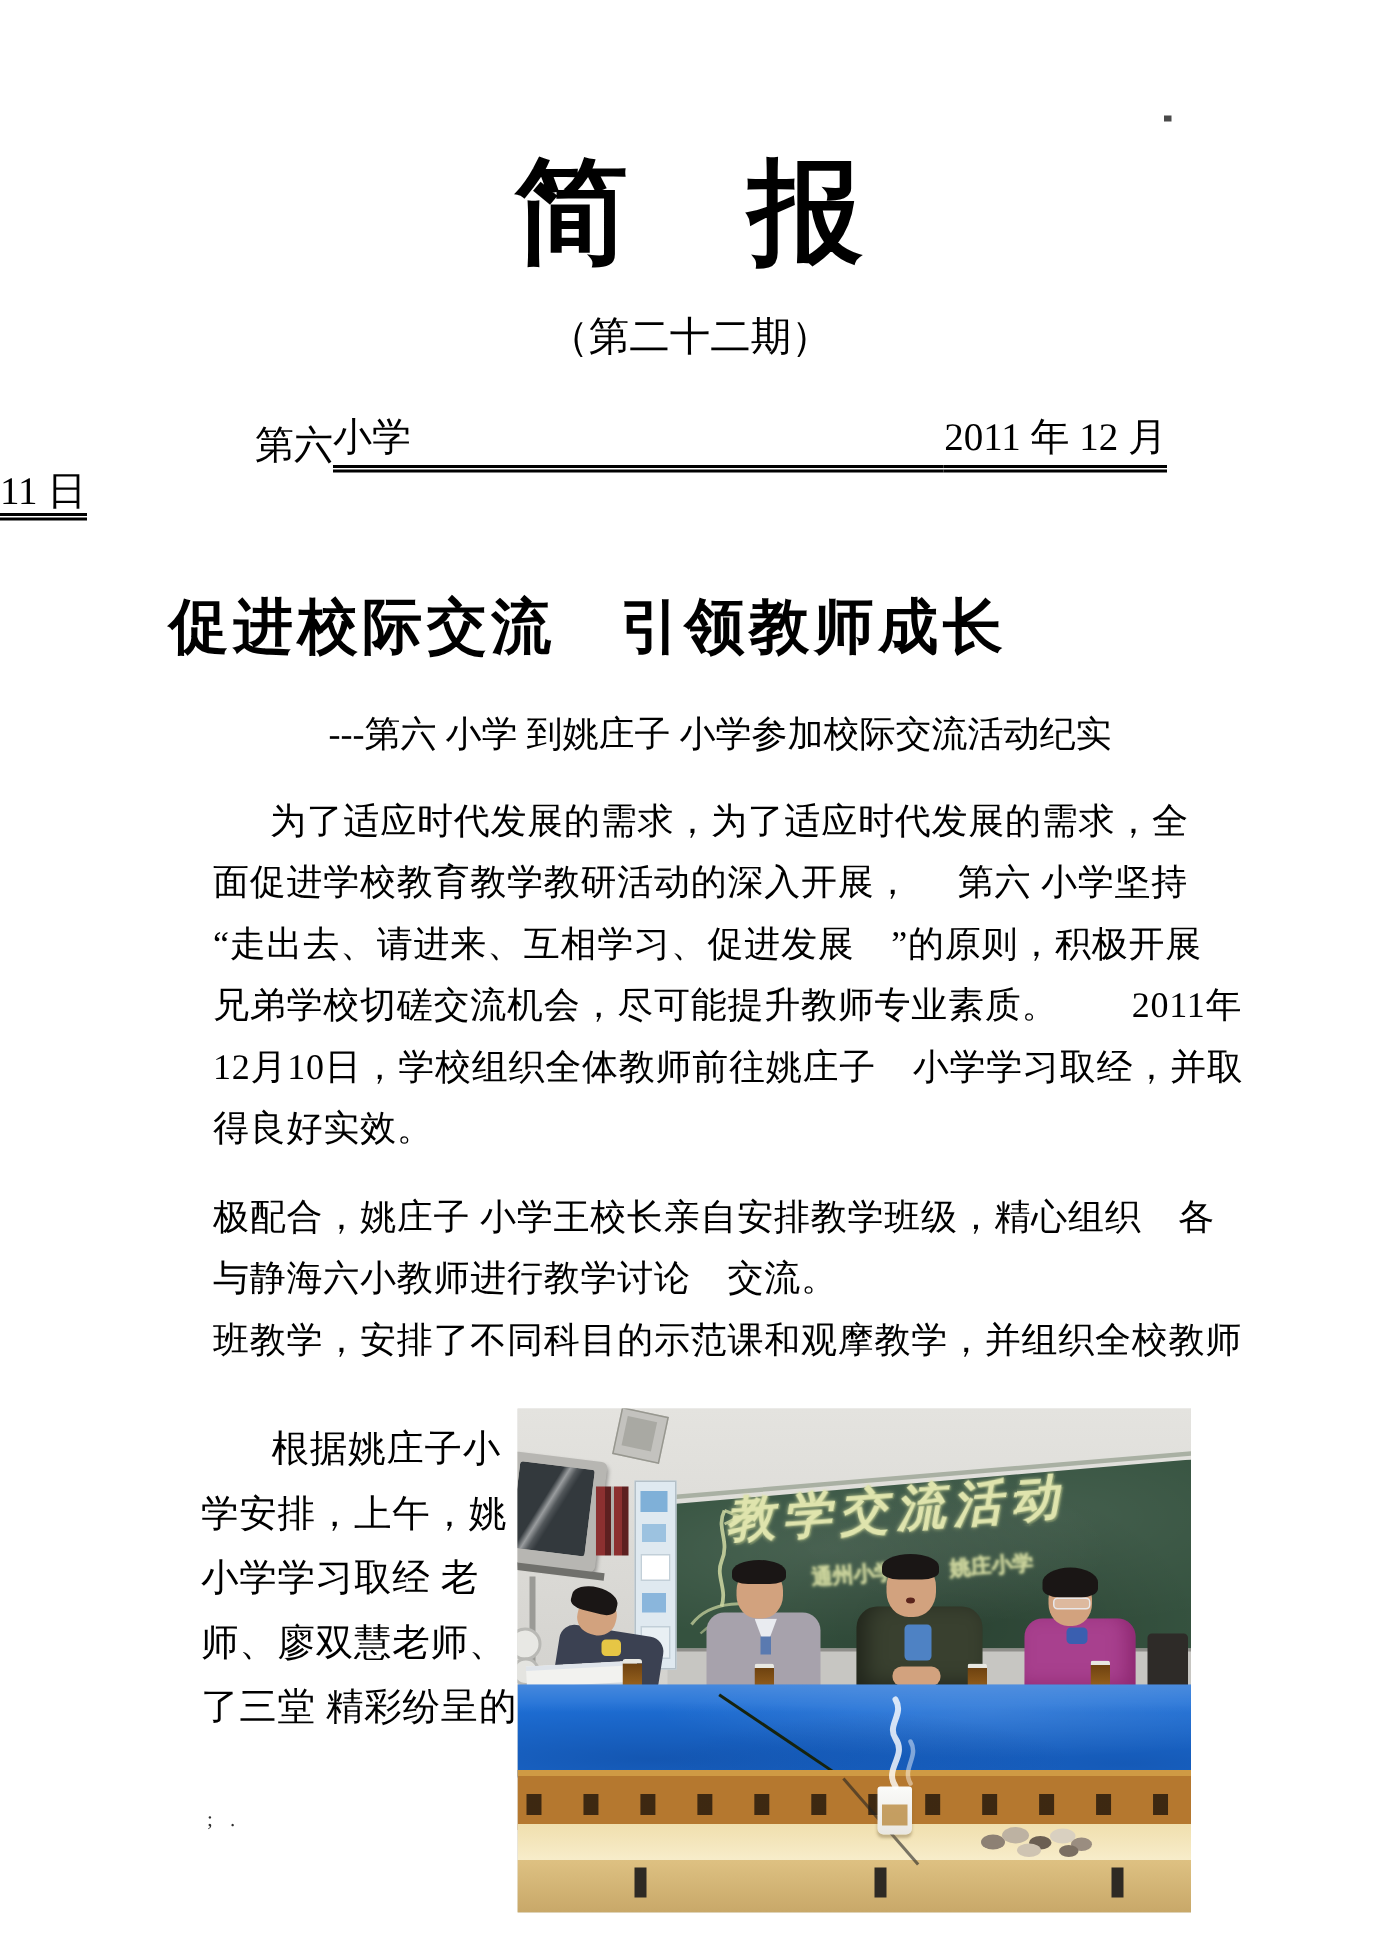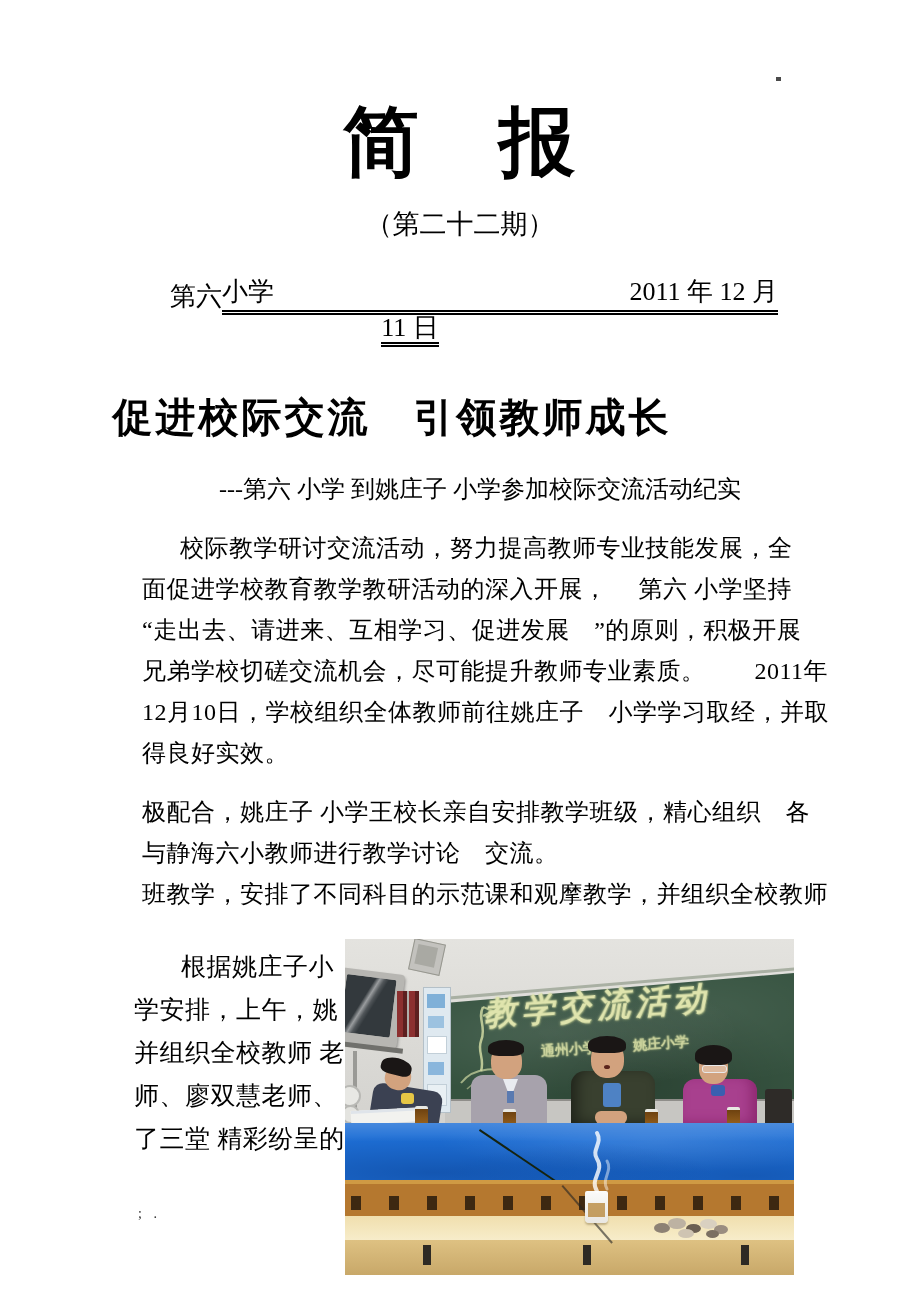--- a/index.html
+++ b/index.html
@@ -7,21 +7,21 @@
         font-family:"Liberation Serif", serif;color:#000;text-decoration:underline;}
   
   .corner-mark{position:absolute;left:776px;top:77px;width:5px;height:4px;background:#4a4a4a;}
   .title{position:absolute;left:0;top:104px;width:920px;text-align:center;
          font-size:76px;font-weight:900;letter-spacing:2px;line-height:1.0;}
   .issue{position:absolute;left:0;top:206px;width:920px;text-align:center;font-size:27px;}
   .dateline{position:absolute;left:142px;top:258px;width:636px;box-sizing:border-box;
             padding-left:28px;display:flex;align-items:flex-end;font-size:26px;line-height:36px;margin-top:16px;}
   .ul{border-bottom:5px double #000;}
   .rule-fill{flex:1;height:36px;}
-  .datewrap{position:absolute;left:0;top:310px;width:820px;text-align:center;font-size:26px;line-height:36px;}
+  .datewrap{position:absolute;left:0;top:310px;width:820px;font-size:26px;line-height:36px;}
   
   .headline{position:absolute;left:0;top:390px;width:784px;text-align:center;
             font-family:"Liberation Sans", sans-serif;font-weight:bold;font-size:40px;letter-spacing:3px;}
   .subheadline{position:absolute;left:142px;top:461px;width:636px;text-align:center;
                padding-left:40px;box-sizing:border-box;font-size:24px;margin-top:12px;}
   .para{position:absolute;left:142px;width:640px;font-size:24px;}
   .para .bl{line-height:41px;white-space:pre;letter-spacing:0.5px;}
   #para1{top:528px;}
   #para2{top:792px;}
   #para3{left:134px;top:945px;width:215px;}
@@ -131,38 +131,38 @@
       <span class="ul">2011 年 12 月</span>
   </div>
   <div class="datewrap">
     <span class="ul">11 日</span>
   </div>
 
   <div class="headline">促进校际交流　引领教师成长</div>
   <div class="subheadline">---第六 小学 到姚庄子 小学参加校际交流活动纪实</div>
 
   <div class="para" id="para1">
-    <div class="bl indent1">校际教学研讨交流活动，努力提高教师专业技能发展，全</div>
+    <div class="bl indent1">为了适应时代发展的需求，为了适应时代发展的需求，全</div>
     <div class="bl">面促进学校教育教学教研活动的深入开展，　 第六 小学坚持</div>
     <div class="bl">“走出去、请进来、互相学习、促进发展　”的原则，积极开展</div>
     <div class="bl">兄弟学校切磋交流机会，尽可能提升教师专业素质。　　2011年</div>
     <div class="bl">12月10日，学校组织全体教师前往姚庄子　小学学习取经，并取</div>
     <div class="bl">得良好实效。</div>
   </div>
 
   <div class="para" id="para2">
     <div class="bl">极配合，姚庄子 小学王校长亲自安排教学班级，精心组织　各</div>
     <div class="bl">与静海六小教师进行教学讨论　交流。</div>
     <div class="bl">班教学，安排了不同科目的示范课和观摩教学，并组织全校教师</div>
   </div>
 
   <div class="para" id="para3">
     <div class="bl indent3">根据姚庄子小</div>
     <div class="bl">学安排，上午，姚</div>
-    <div class="bl">并组织全校教师 老</div>
+    <div class="bl">小学学习取经 老</div>
     <div class="bl">师、廖双慧老师、</div>
     <div class="bl">了三堂 精彩纷呈的</div>
   </div>
 
   <div class="footer-mark">; .</div>
 
   <div id="photo">
     <div class="wall"></div>
 
     <div class="board"></div>

